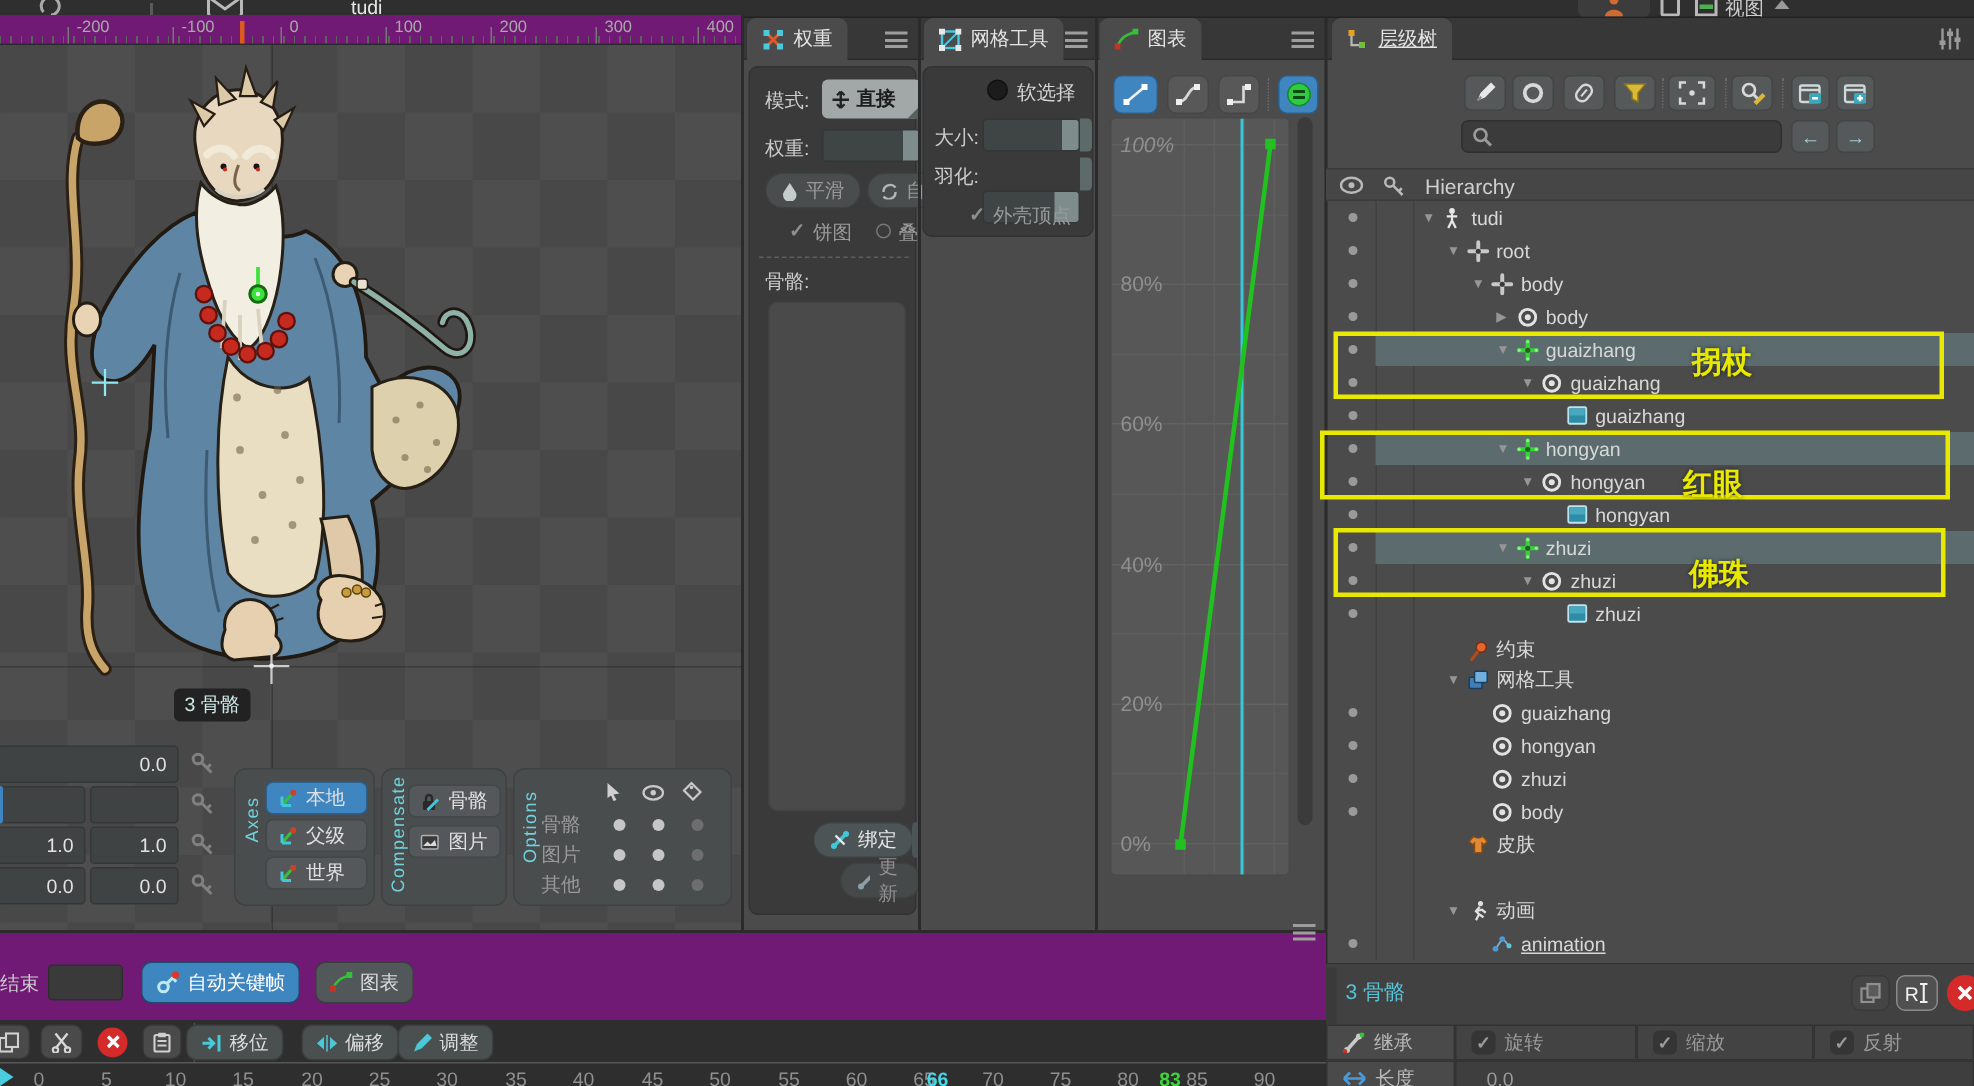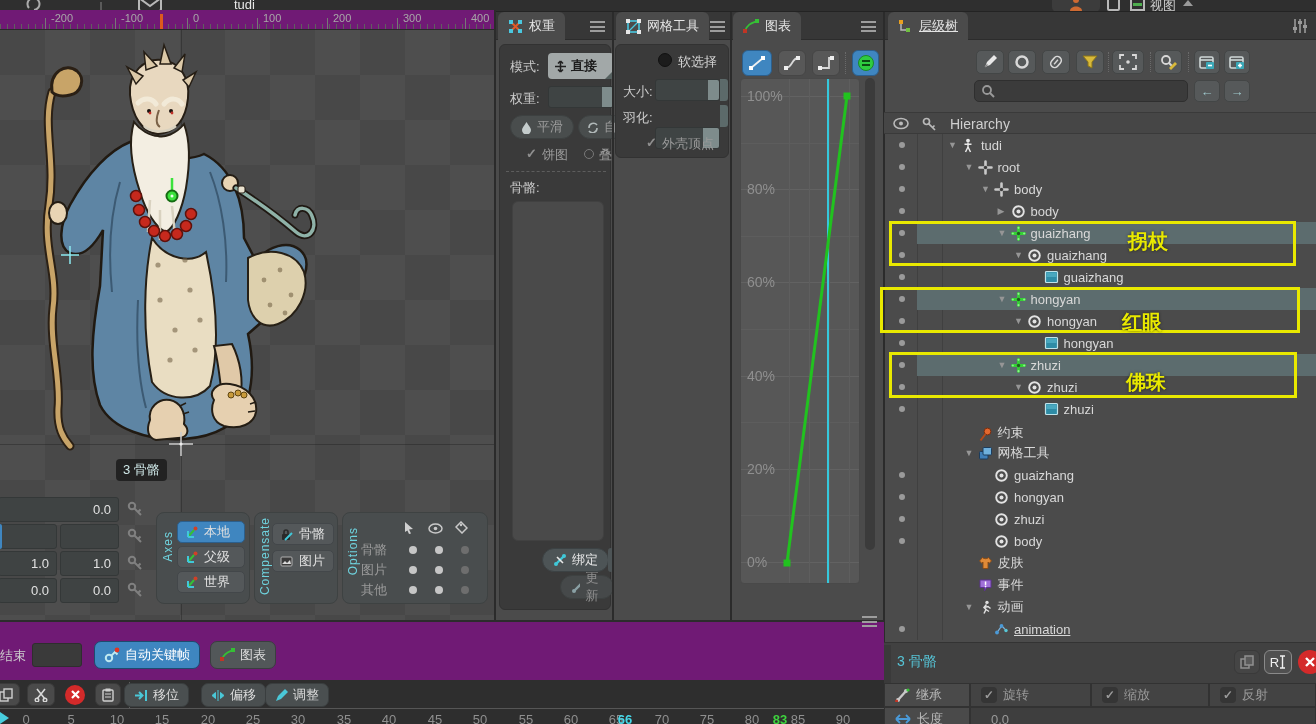--- a/index.html
+++ b/index.html
@@ -389,21 +389,21 @@
           <div class="gline-v" style="left: 88px;"></div>
           <div class="gline-v" style="left: 108px;"></div>
         </div>
       <div class="abs" style="left:86px;top:0;width:2px;height:506px;background:#35c8dc"></div>
       <svg id="graph-curve" class="abs" style="left:0;top:0" width="120" height="506">
           <path d="M46 484 L 106 17" stroke="#21c21f" stroke-width="3" fill="none"></path>
           <rect x="42.5" y="480.5" width="7" height="7" fill="#21c21f"></rect>
           <rect x="102.5" y="13.5" width="7" height="7" fill="#21c21f"></rect>
         </svg>
       <div id="graph-labels">
-          <span class="glabel" style="top: 9px;">100%</span>
+          <span class="glabel" style="top: 9px; font-style: italic;">100%</span>
           <span class="glabel" style="top: 102.2px;">80%</span>
           <span class="glabel" style="top: 195.4px;">60%</span>
           <span class="glabel" style="top: 288.6px;">40%</span>
           <span class="glabel" style="top: 381.8px;">20%</span>
           <span class="glabel" style="top: 475px;">0%</span>
         </div>
     </div>
     <div class="abs" style="left:134px;top:66px;width:10px;height:472px;background:#3b3b3b;border-radius:5px"></div>
     <div class="abs burger" style="left:131px;top:601px"></div>
   </div>
@@ -726,30 +726,20 @@
             </svg></span>
           <span class="tree-lbl">body</span>
         </div>
         <div class="tree-row" style="top: 418px;">
           <span style="display: inline-block; width: 80.5px; flex: 0 0 auto;"></span>
           <span class="expander"></span>
           <span class="tree-ico"><svg width="15" height="14">
               <path d="M4.5 1.5 L1.5 5 L3.8 7.2 L5 6 L5 12.5 H10 V6 L11.2 7.2 L13.5 5 L10.5 1.5 C9.5 3.1 5.5 3.1 4.5 1.5 Z" fill="#e08a38" stroke="#8a4a12" stroke-width="0.9"></path>
             </svg></span>
           <span class="tree-lbl">皮肤</span>
-        </div>
-        <div class="tree-row" style="top: 440px;">
-          <span style="display: inline-block; width: 80.5px; flex: 0 0 auto;"></span>
-          <span class="expander"></span>
-          <span class="tree-ico"><svg width="15" height="15">
-              <path d="M2 2 H13 V9.5 H8.5 L6.5 13 V9.5 H2 Z" fill="#a070d8" stroke="#5c3390" stroke-width="1"></path>
-              <rect x="6.8" y="3.5" width="1.5" height="3.4" fill="#fff"></rect>
-              <rect x="6.8" y="7.6" width="1.5" height="1.4" fill="#fff"></rect>
-            </svg></span>
-          <span class="tree-lbl">事件</span>
         </div>
         <div class="tree-row" style="top: 462px;">
           <span style="display: inline-block; width: 80.5px; flex: 0 0 auto;"></span>
           <span class="expander">▼</span>
           <span class="tree-ico"><svg width="14" height="15">
               <circle cx="9" cy="2.4" r="1.7" fill="#e0e0e0"></circle>
               <path d="M8.5 4.5 L6 7.5 L8 9.5 L6 13.5 M6 7.5 L10 6.5 L12.5 8.5 M8 9.5 L11 11.5" stroke="#e0e0e0" stroke-width="1.5" fill="none"></path>
             </svg></span>
           <span class="tree-lbl">动画</span>
         </div>

